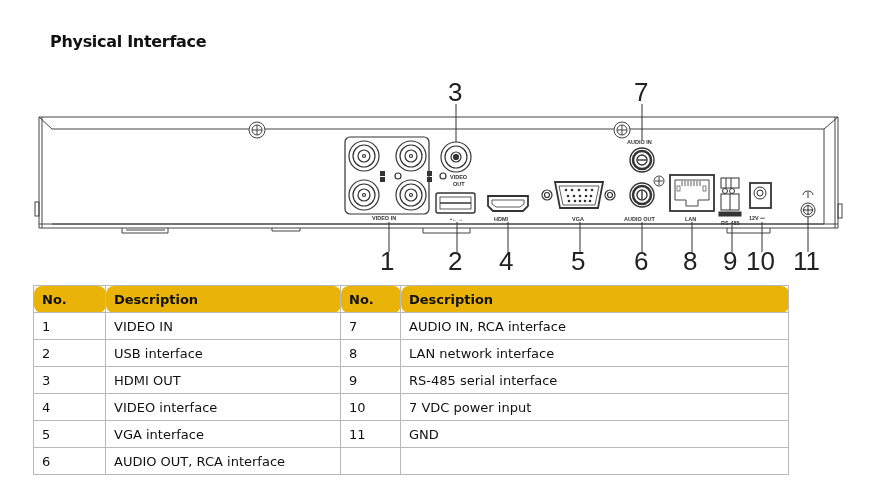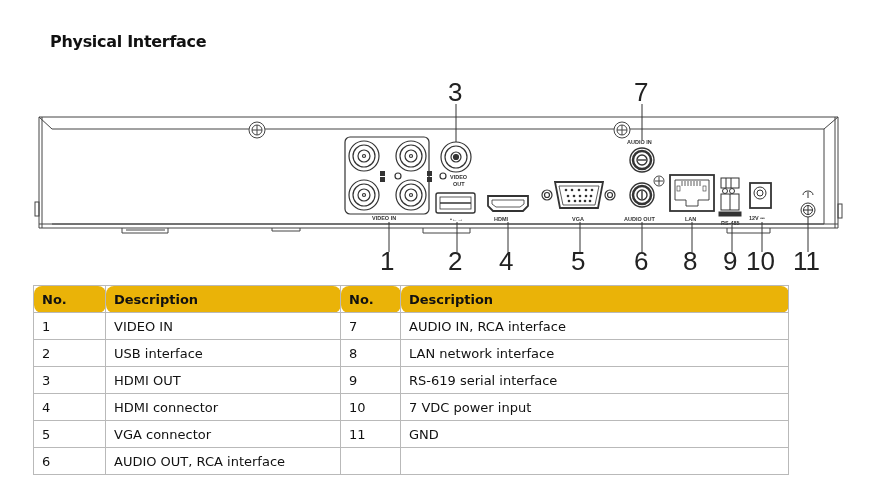--- a/index.html
+++ b/index.html
@@ -329,31 +329,31 @@
     <tr>
       <td>2</td>
       <td>USB interface</td>
       <td>8</td>
       <td>LAN network interface</td>
     </tr>
     <tr>
       <td>3</td>
       <td>HDMI OUT</td>
       <td>9</td>
-      <td>RS-619 serial interface</td>
+      <td>RS-485 serial interface</td>
     </tr>
     <tr>
       <td>4</td>
-      <td>HDMI connector</td>
+      <td>VIDEO interface</td>
       <td>10</td>
       <td>7 VDC power input</td>
     </tr>
     <tr>
       <td>5</td>
-      <td>VGA connector</td>
+      <td>VGA interface</td>
       <td>11</td>
       <td>GND</td>
     </tr>
     <tr>
       <td>6</td>
       <td>AUDIO OUT, RCA interface</td>
       <td></td>
       <td></td>
     </tr>
   </tbody>

